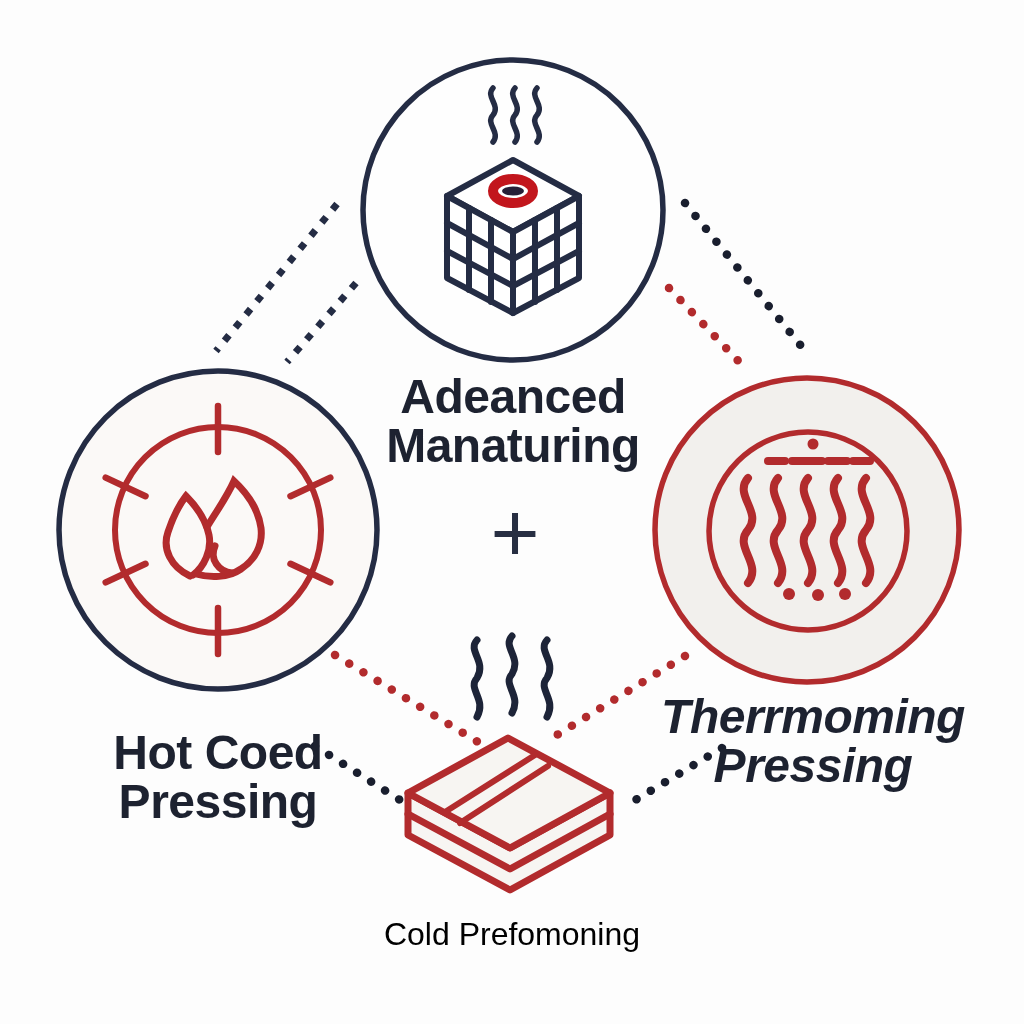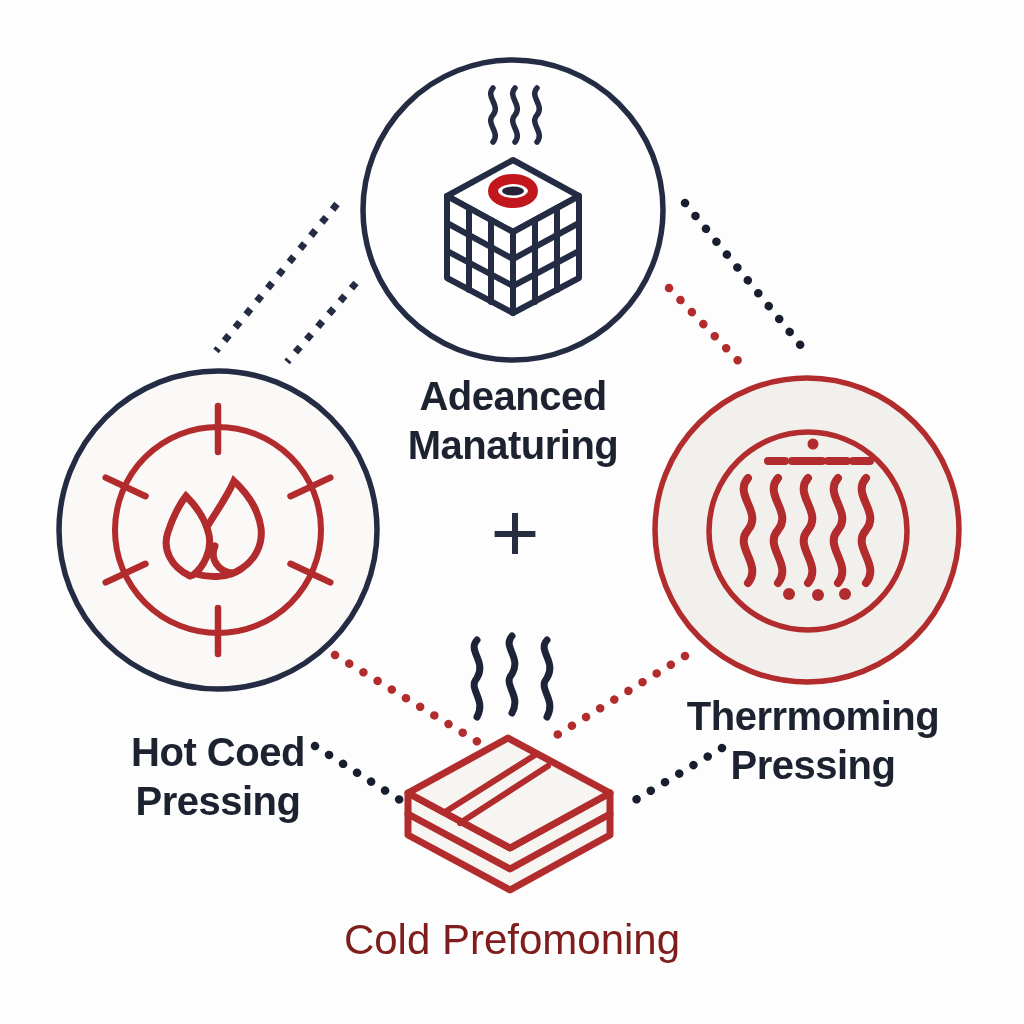--- a/index.html
+++ b/index.html
@@ -3,26 +3,26 @@
 <meta charset="utf-8">
 <style>
   html,body{margin:0;padding:0;background:#ffffff;}
   #stage{
     position:relative;width:1024px;height:1024px;background:#fdfdfd;
     font-family:"Liberation Sans", sans-serif;overflow:hidden;
   }
   #diagram-svg{position:absolute;left:0;top:0;}
   .node-label{
     position:absolute;transform:translateX(-50%);text-align:center;
-    font-weight:700;font-size:40px;line-height:49px;color:#1d2230;
+    font-weight:700;font-size:48px;line-height:49px;color:#1d2230;
     letter-spacing:-0.5px;white-space:nowrap;
   }
   .bottom-label{
     position:absolute;transform:translateX(-50%);text-align:center;
-    font-weight:400;font-size:42px;color:#7f1d1d;white-space:nowrap;
+    font-weight:400;font-size:32px;color:#000000;white-space:nowrap;
   }
   .plus{
     position:absolute;transform:translateX(-50%);
     font-size:84px;line-height:84px;font-weight:400;color:#272e42;
   }
 </style>
 </head>
 <body>
 
 <div id="stage">
@@ -133,20 +133,20 @@
     <div>Manaturing</div>
   </div>
 
   <div class="plus" style="left:515px;top:490px;">+</div>
 
   <div class="node-label" style="left:218px;top:690px;margin-top:38px;">
     <div>Hot Coed</div>
     <div>Pressing</div>
   </div>
 
-  <div class="node-label" style="left:813px;top:692px;">
+  <div class="node-label" style="left:813px;top:692px;font-style:italic;">
     <div>Therrmoming</div>
     <div>Pressing</div>
   </div>
 
   <div class="bottom-label" style="left:512px;top:916px;">Cold Prefomoning</div>
 
 </div>
 
 </body></html>

